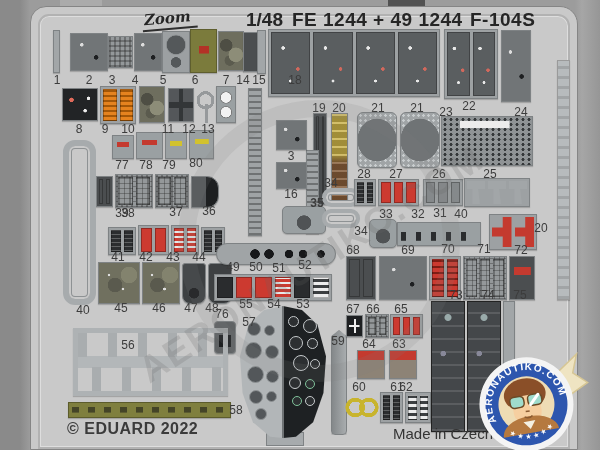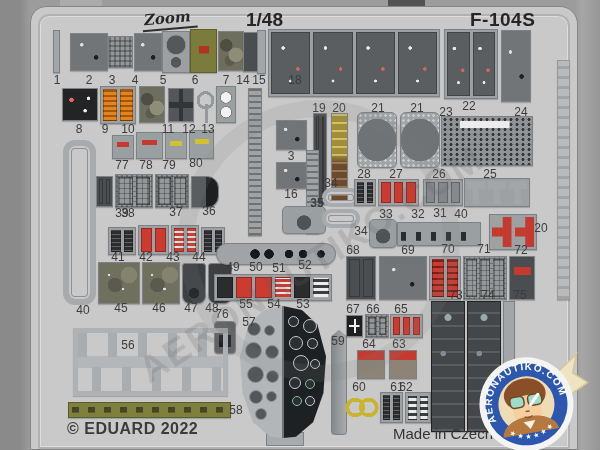--- a/index.html
+++ b/index.html
@@ -112,20 +112,21 @@
 <div id="stage">
   <div id="tab-light" class="tab"></div>
   <div id="tab-dark" class="tab"></div>
 
   <div id="sheet">
     <div id="frame-groove"></div>
   </div>
 
   <span id="zoom-logo" class="hdr">Zoom</span>
   <span id="scale" class="hdr">1/48</span>
+  <span id="catalog" class="hdr">FE 1244 + 49 1244</span>
   <span id="aircraft" class="hdr">F-104S</span>
 
   <div id="parts-layer">
       <div class="part k-strip" style="left: 53px; top: 30px; width: 7px; height: 43px;"></div>
       <span class="plabel" style="left: 57px; top: 80px;">1</span>
       <div class="part k-console-sm" style="left: 70px; top: 33px; width: 38px; height: 38px;"></div>
       <span class="plabel" style="left: 89px; top: 80px;">2</span>
       <div class="part k-grid" style="left: 108px; top: 36px; width: 25px; height: 32px;"></div>
       <span class="plabel" style="left: 112px; top: 80px;">3</span>
       <div class="part k-console-sm" style="left: 134px; top: 33px; width: 28px; height: 38px;"></div>

